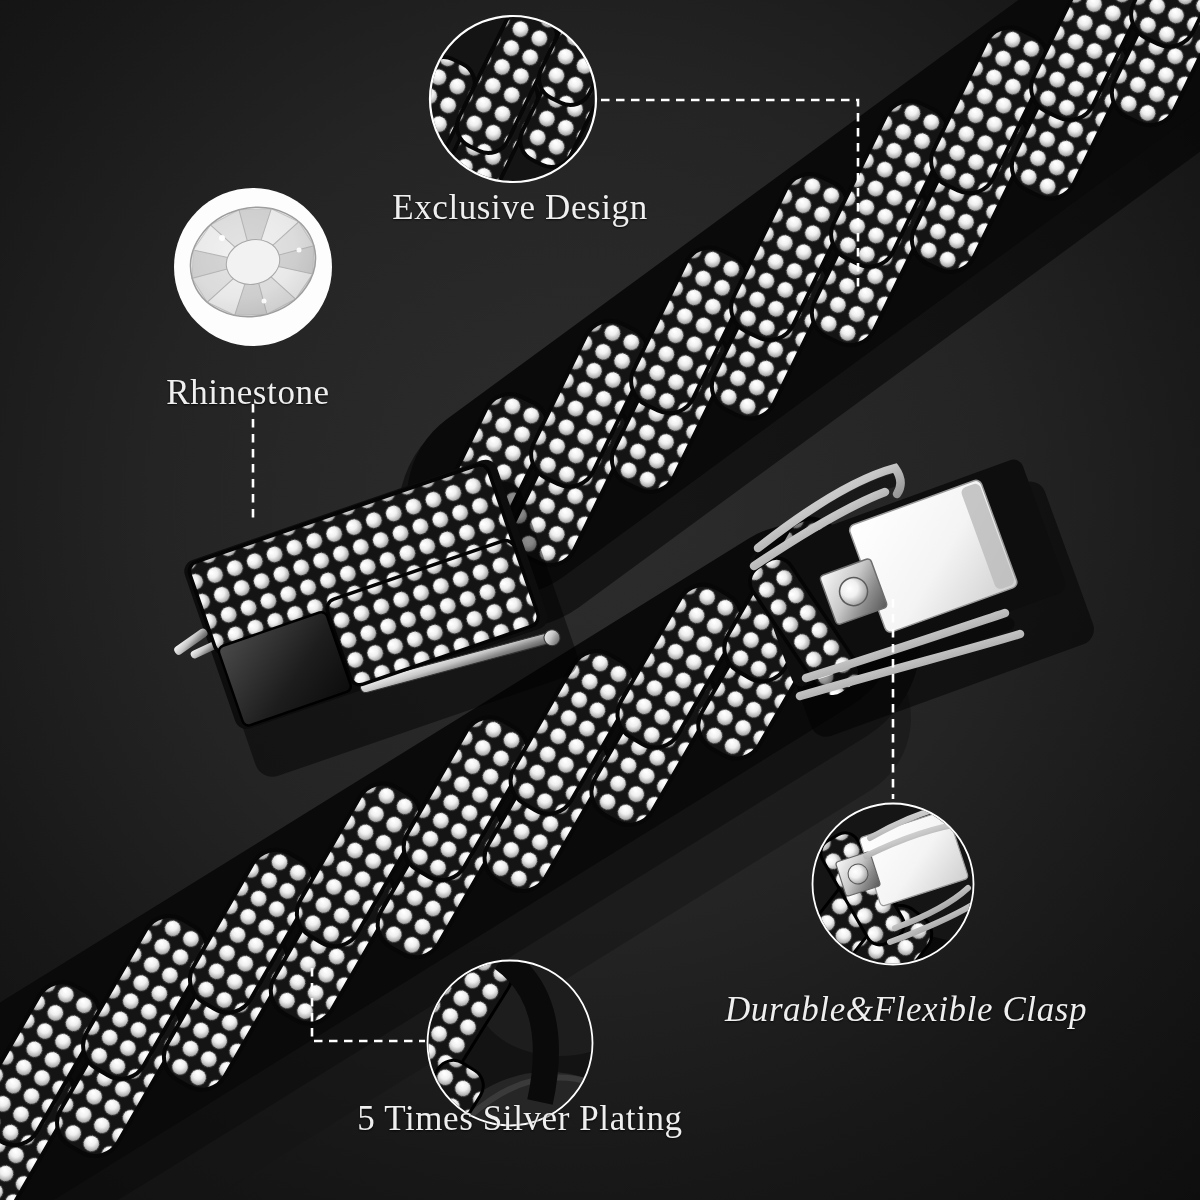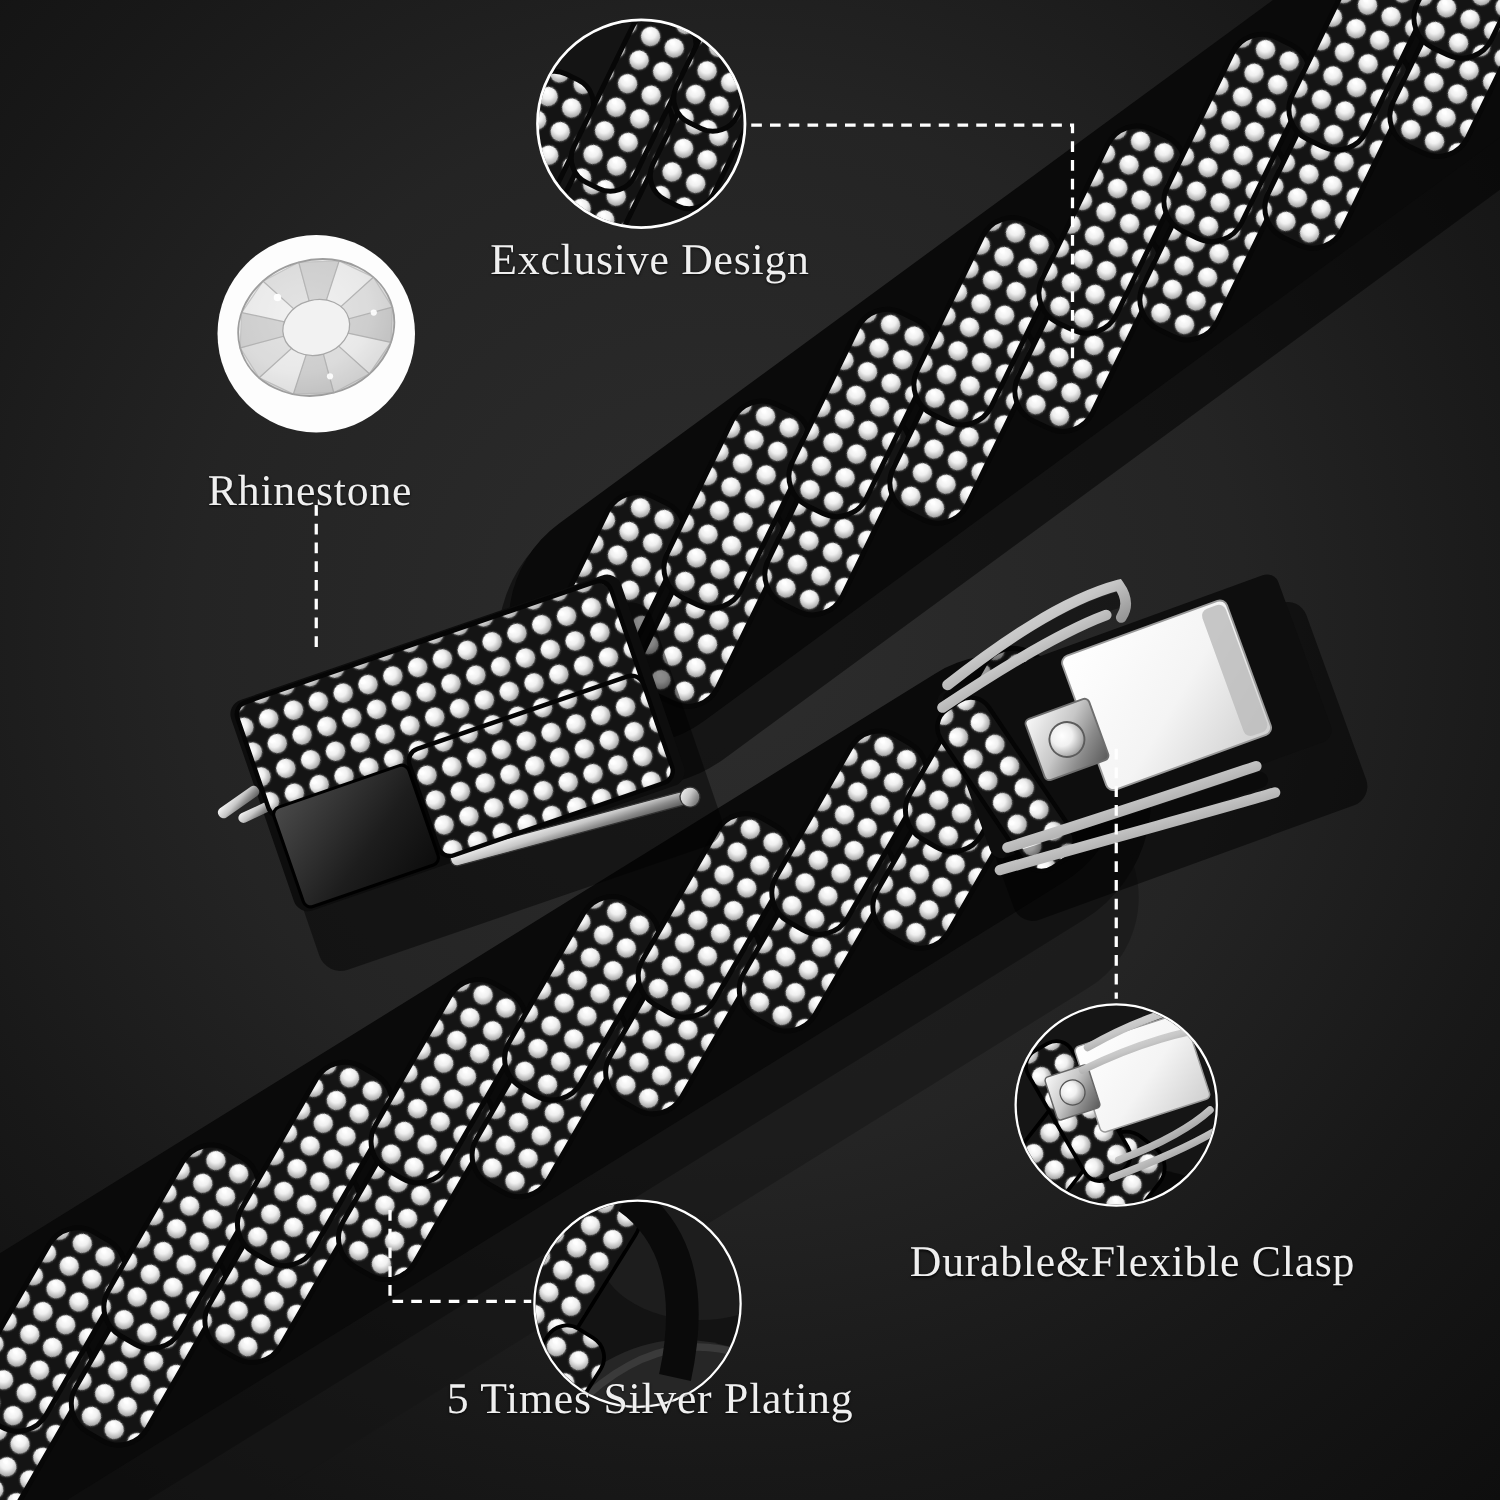--- a/index.html
+++ b/index.html
@@ -245,15 +245,15 @@
     <g>
       <path class="dash" d="M601,100 H858 V289"></path>
       <path class="dash" d="M253,404 V519"></path>
       <path class="dash" d="M893,599 V799"></path>
       <path class="dash" d="M312,968 V1041 H425"></path>
     </g>
   </svg>
 
   <div class="label" style="left:520px;top:188px;">Exclusive Design</div>
   <div class="label" style="left:248px;top:353px;margin-top:20px;">Rhinestone</div>
-  <div class="label" style="left:906px;top:990px;">Durable&amp;Flexible Clasp</div>
+  <div class="label" style="left:906px;top:990px;font-style:italic;">Durable&amp;Flexible Clasp</div>
   <div class="label" style="left:520px;top:1099px;">5 Times Silver Plating</div>
 </div>
 
 </body></html>

